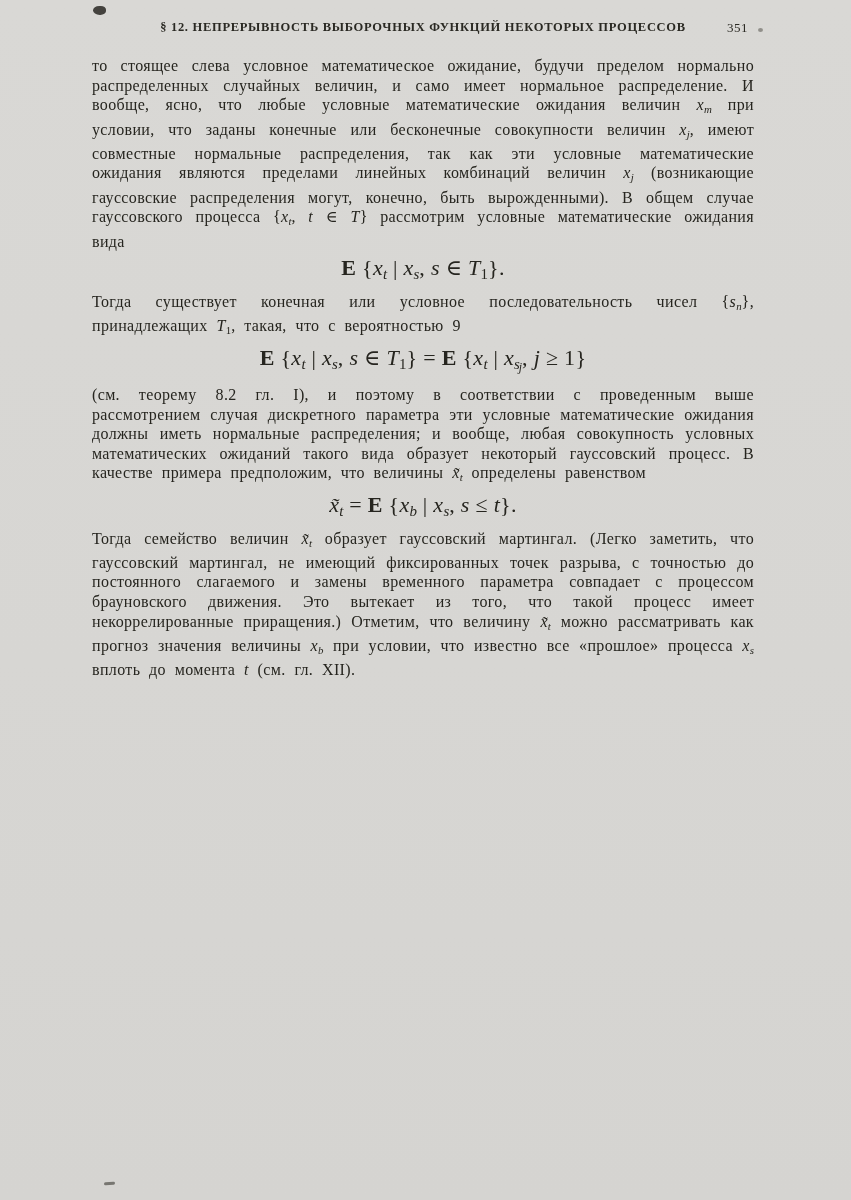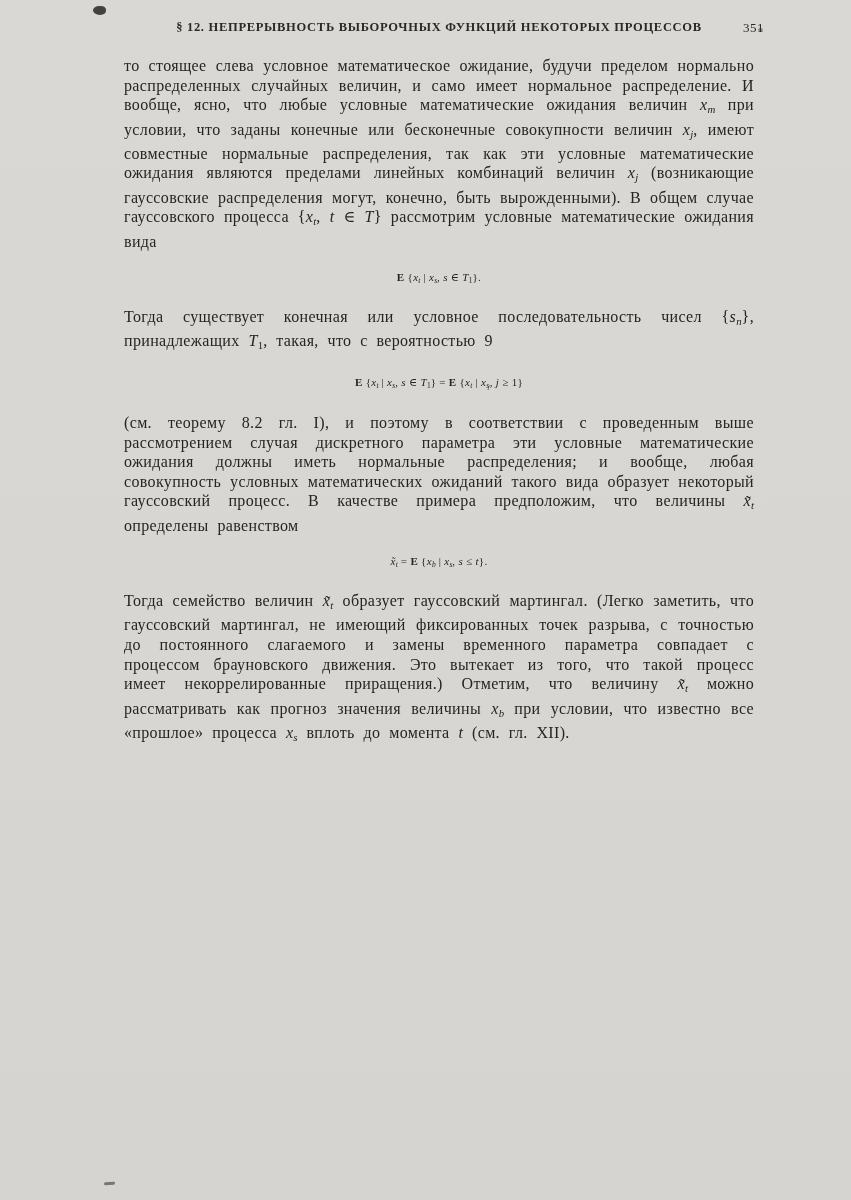--- a/index.html
+++ b/index.html
@@ -13,21 +13,21 @@
   .scan {
     position: relative;
     width: 851px;
     height: 1200px;
     background: linear-gradient(180deg, #d9d8d5 0%, #d7d6d3 55%, #d5d4d1 100%);
     font-family: "Liberation Serif", "DejaVu Serif", serif;
     color: #26251f;
   }
   .content {
     position: absolute;
-    left: 108px;
+    left: 92px;
     top: 20px;
     width: 662px;
   }
   .running-header {
     position: relative;
     height: 22px;
     font-size: 12.5px;
     color: #2a2923;
   }
   .header-title {
@@ -38,33 +38,33 @@
   }
   .page-num {
     position: absolute;
     right: 6px;
     top: 0;
     font-size: 13px;
     letter-spacing: 0.5px;
     margin-left: 16px;
   }
   .bodytext p {
-    margin: 16px;
+    margin: 0;
     font-size: 16px;
     line-height: 19.6px;
     text-align: justify;
     word-spacing: 0.28em;
     letter-spacing: 0.35px;
   }
   .bodytext p.first {
     margin-top: 14px;
   }
   .formula {
     text-align: center;
-    font-size: 11px;
+    font-size: 22px;
     line-height: 20px;
     margin: 7px 0 8px 0;
     letter-spacing: 0.3px;
   }
   
   .r-i    { font-style: italic; }
   .r-b    { font-weight: bold; }
   .r-sub  { font-size: 68%; vertical-align: -0.25em; letter-spacing: 0; }
   .r-isub { font-style: italic; font-size: 68%; vertical-align: -0.25em; letter-spacing: 0; }
   .r-subsub { font-style: italic; font-size: 54%; vertical-align: -0.55em; margin-left: -1px; letter-spacing: 0; }

